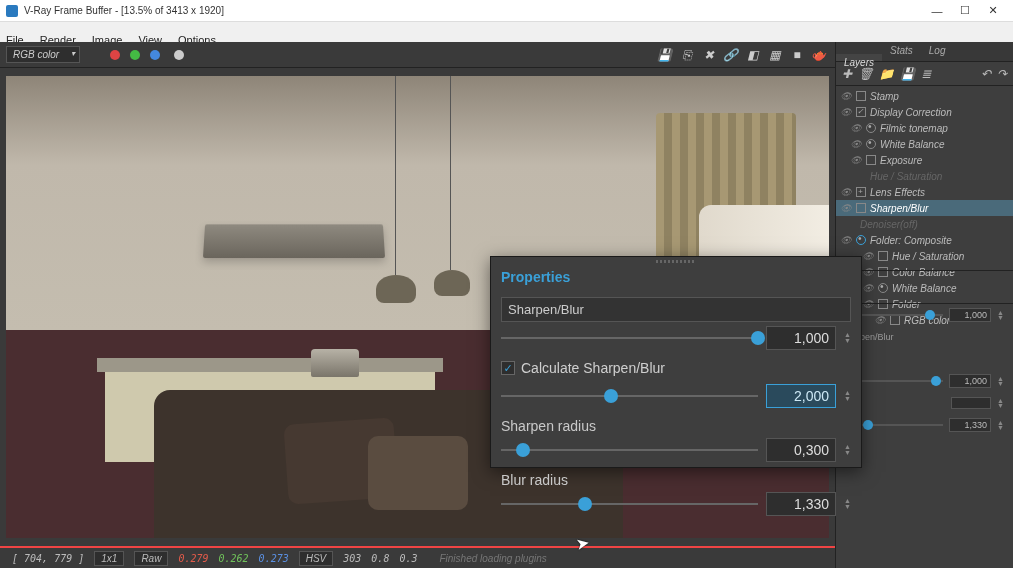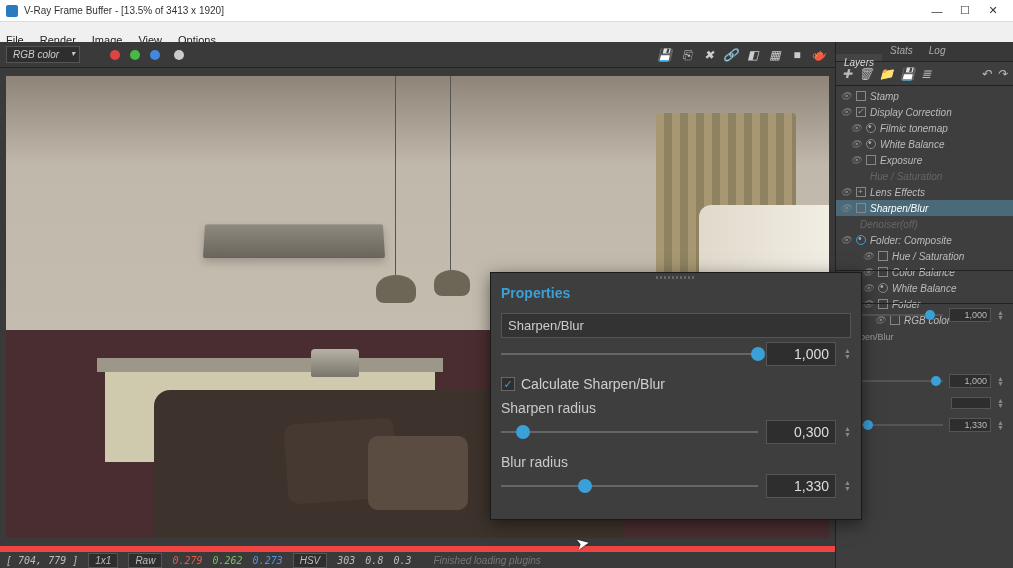--- a/index.html
+++ b/index.html
@@ -44,21 +44,21 @@
 .curtain { position:absolute; top:8%; right:4%; width:140px; height:60%; background:repeating-linear-gradient(90deg,#a79873 0 8px,#8f8261 8px 16px); border-radius:4px; }
 .bigshade { position:absolute; top:28%; right:0; width:130px; height:170px; background:linear-gradient(90deg,#e0d9cc,#f2ede3); border-radius:12px 0 0 12px; }
 .counter { position:absolute; top:64%; left:12%; width:330px; height:90px; background:#cfc9ad; }
 .counter::before { content:""; position:absolute; top:-14px; left:-8px; right:-8px; height:14px; background:#9c9789; }
 .pot { position:absolute; top:59%; left:37%; width:48px; height:28px; background:linear-gradient(#b7b2a6,#7a756a); border-radius:4px 4px 2px 2px; }
 .sofa { position:absolute; bottom:0; left:18%; right:25%; height:32%; background:#3d332c; border-radius:16px 16px 0 0; }
 .pillow { position:absolute; bottom:8%; left:34%; width:110px; height:80px; background:#463931; border-radius:10px; transform:rotate(-4deg); }
 .pillow2 { position:absolute; bottom:6%; left:44%; width:100px; height:74px; background:#5a4c40; border-radius:10px; }
 
 
-.status { height: 22px; background: #3a3a3a; border-top: 6px solid #ef4444; display: flex; align-items: center; font-size: 10px; color: #bbb; padding: 0 6px; gap: 10px; }
+.status { height: 22px; background: #3a3a3a; border-top: 2px solid #ef4444; display: flex; align-items: center; font-size: 10px; color: #bbb; padding: 0 12px; gap: 10px; }
 .status .pill { background:#2e2e2e; padding:1px 6px; border:1px solid #555; }
 .status .num { font-family: monospace; }
 .status .r { color:#e05a4a; }
 .status .g { color:#6fbf5a; }
 .status .b { color:#5a8fe0; }
 
 
 .rtabs { height: 20px; display: flex; font-size: 10px; color: #aaa; border-bottom: 1px solid #222; background:#383838; }
 .rtabs span { padding: 3px 8px; }
 .rtabs .active { color:#ddd; background:#444;margin-top:12px; }
@@ -79,21 +79,21 @@
 
 .rprops { position:absolute; right:0; top:270px; width:178px; font-size:10px; color:#bbb; }
 .rprow { height:22px; display:flex; align-items:center; gap:6px; padding:0 6px; }
 .rprow .track { flex:1; height:2px; background:#555; position:relative; }
 .rprow .thumb { position:absolute; top:-4px; width:10px; height:10px; border-radius:50%; background:#3aa0d8; }
 .rprow .val { width:42px; background:#2e2e2e; border:1px solid #555; padding:1px 3px; text-align:right; font-size:9px; }
 .rprow .spin { width:10px; color:#888; font-size:7px; line-height:5px; }
 .iconstrip { width:40px; height:12px; background:#2e2e2e; border:1px solid #555; }
 
 
-.propwin { position:absolute; left:490px; top:272px; width:372px; height:248px; background:#3e3e3e; border:1px solid #1a1a1a; box-shadow:0 4px 16px rgba(0,0,0,.5); }
+.propwin { position:absolute; left:490px; top:256px; width:372px; height:212px; background:#3e3e3e; border:1px solid #1a1a1a; box-shadow:0 4px 16px rgba(0,0,0,.5); }
 .propwin .grip { height:8px; display:flex; justify-content:center; align-items:center; }
 .propwin .grip::after{content:""; width:40px; height:3px; background:repeating-linear-gradient(90deg,#666 0 2px, transparent 2px 4px);}
 .propwin h3 { color:#3aa0d8; font-size:14px; font-weight:600; padding:4px 10px 8px; }
 .propwin .field { margin:4px 10px; }
 .propwin .txtbox { width:100%; background:#333; border:1px solid #555; color:#ccc; font-size:13px; padding:4px 6px; }
 .propwin .lbl { color:#c9c9c9; font-size:14px; margin:8px 10px 4px; display:block; }
 .propwin .sliderrow { display:flex; align-items:center; margin:4px 10px 10px; gap:8px; }
 .propwin .ptrack { flex:1; height:2px; background:#666; position:relative; }
 .propwin .pthumb { position:absolute; top:-6px; width:14px; height:14px; border-radius:50%; background:#3aa0d8; }
 .propwin .pval { width:70px; background:#2e2e2e; border:1px solid #555; color:#ddd; font-size:14px; padding:3px 6px; text-align:right; }
@@ -323,20 +323,27 @@
       </div>
     <div class="pval">1,000</div>
     <div class="spincol">▲<br>▼</div>
   </div>
 
   <div class="chkrow">
     <div class="chk">✓</div>
     <span>Calculate Sharpen/Blur</span>
   </div>
 
+  <div class="sliderrow">
+    <div class="ptrack">
+        <div class="pthumb" style="left:40%"></div>
+      </div>
+    <div class="pval hl">2,000</div>
+    <div class="spincol">▲<br>▼</div>
+  </div>
 
   <span class="lbl">Sharpen radius</span>
   <div class="sliderrow">
     <div class="ptrack">
         <div class="pthumb" style="left:6%"></div>
       </div>
     <div class="pval">0,300</div>
     <div class="spincol">▲<br>▼</div>
   </div>
 

